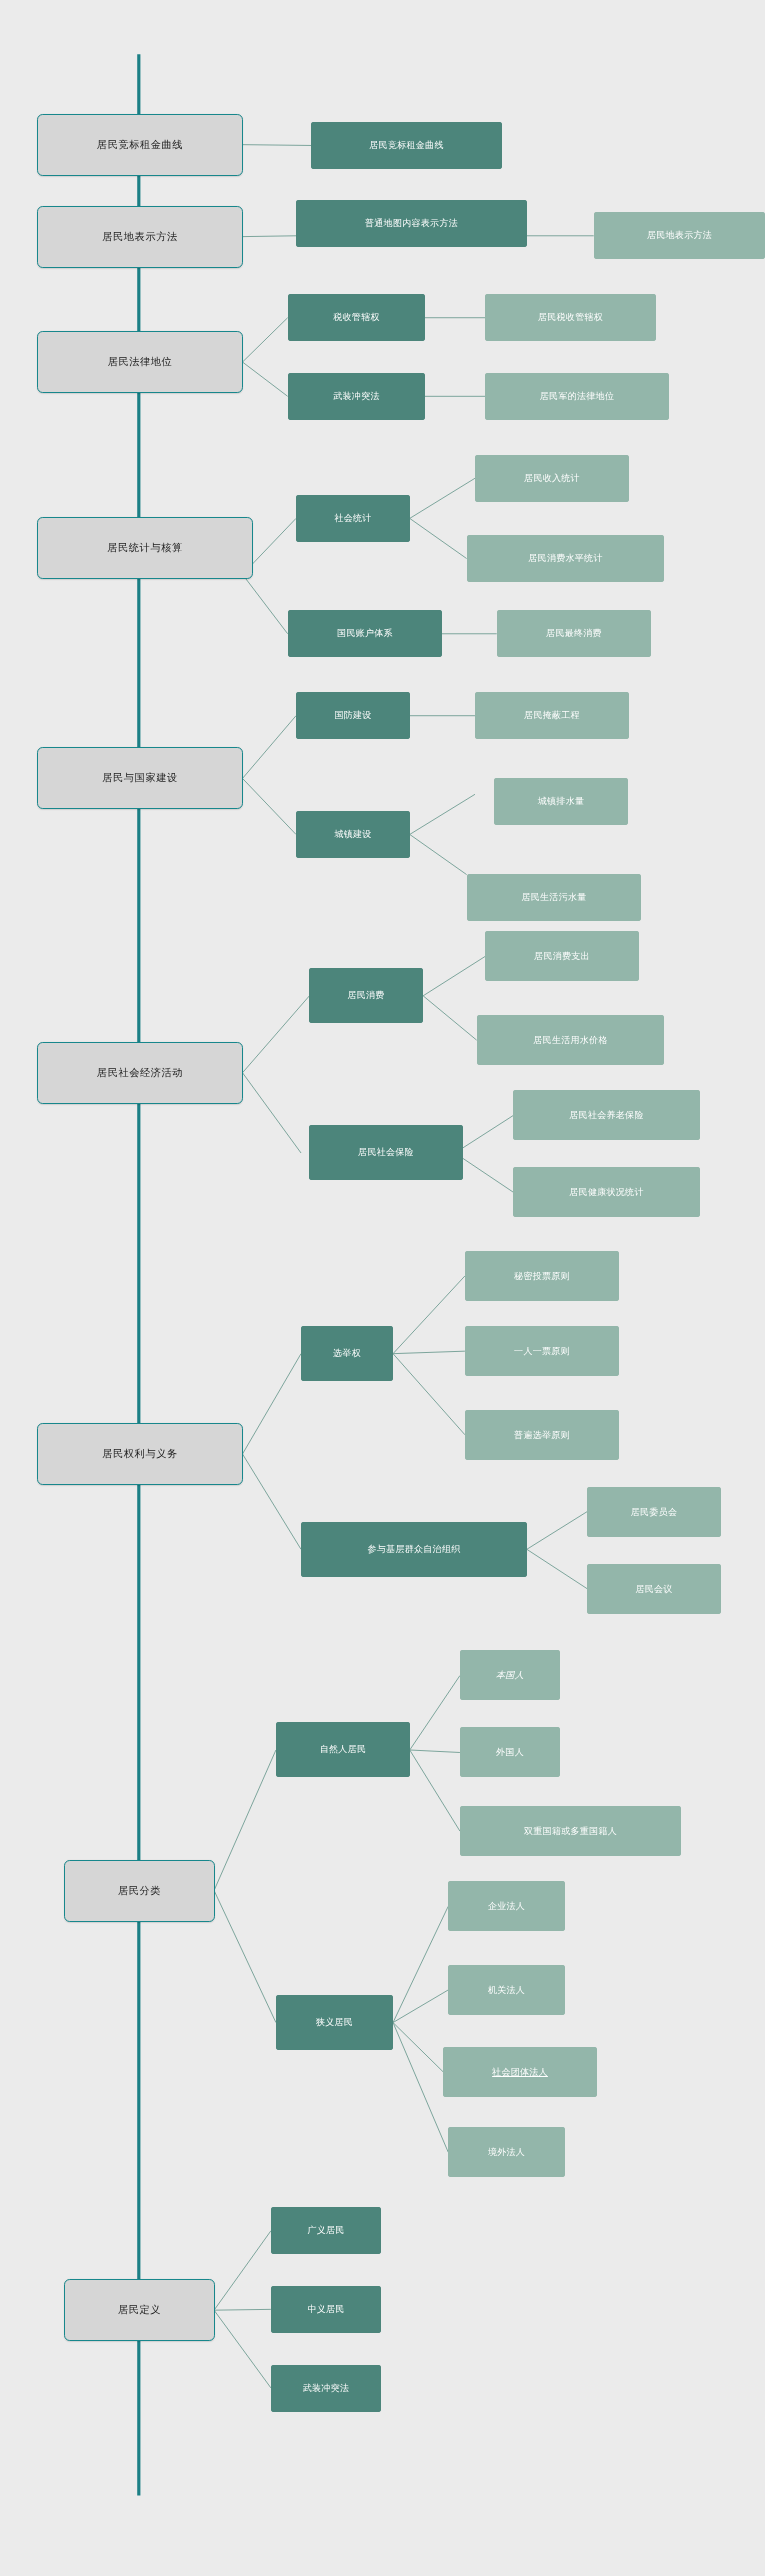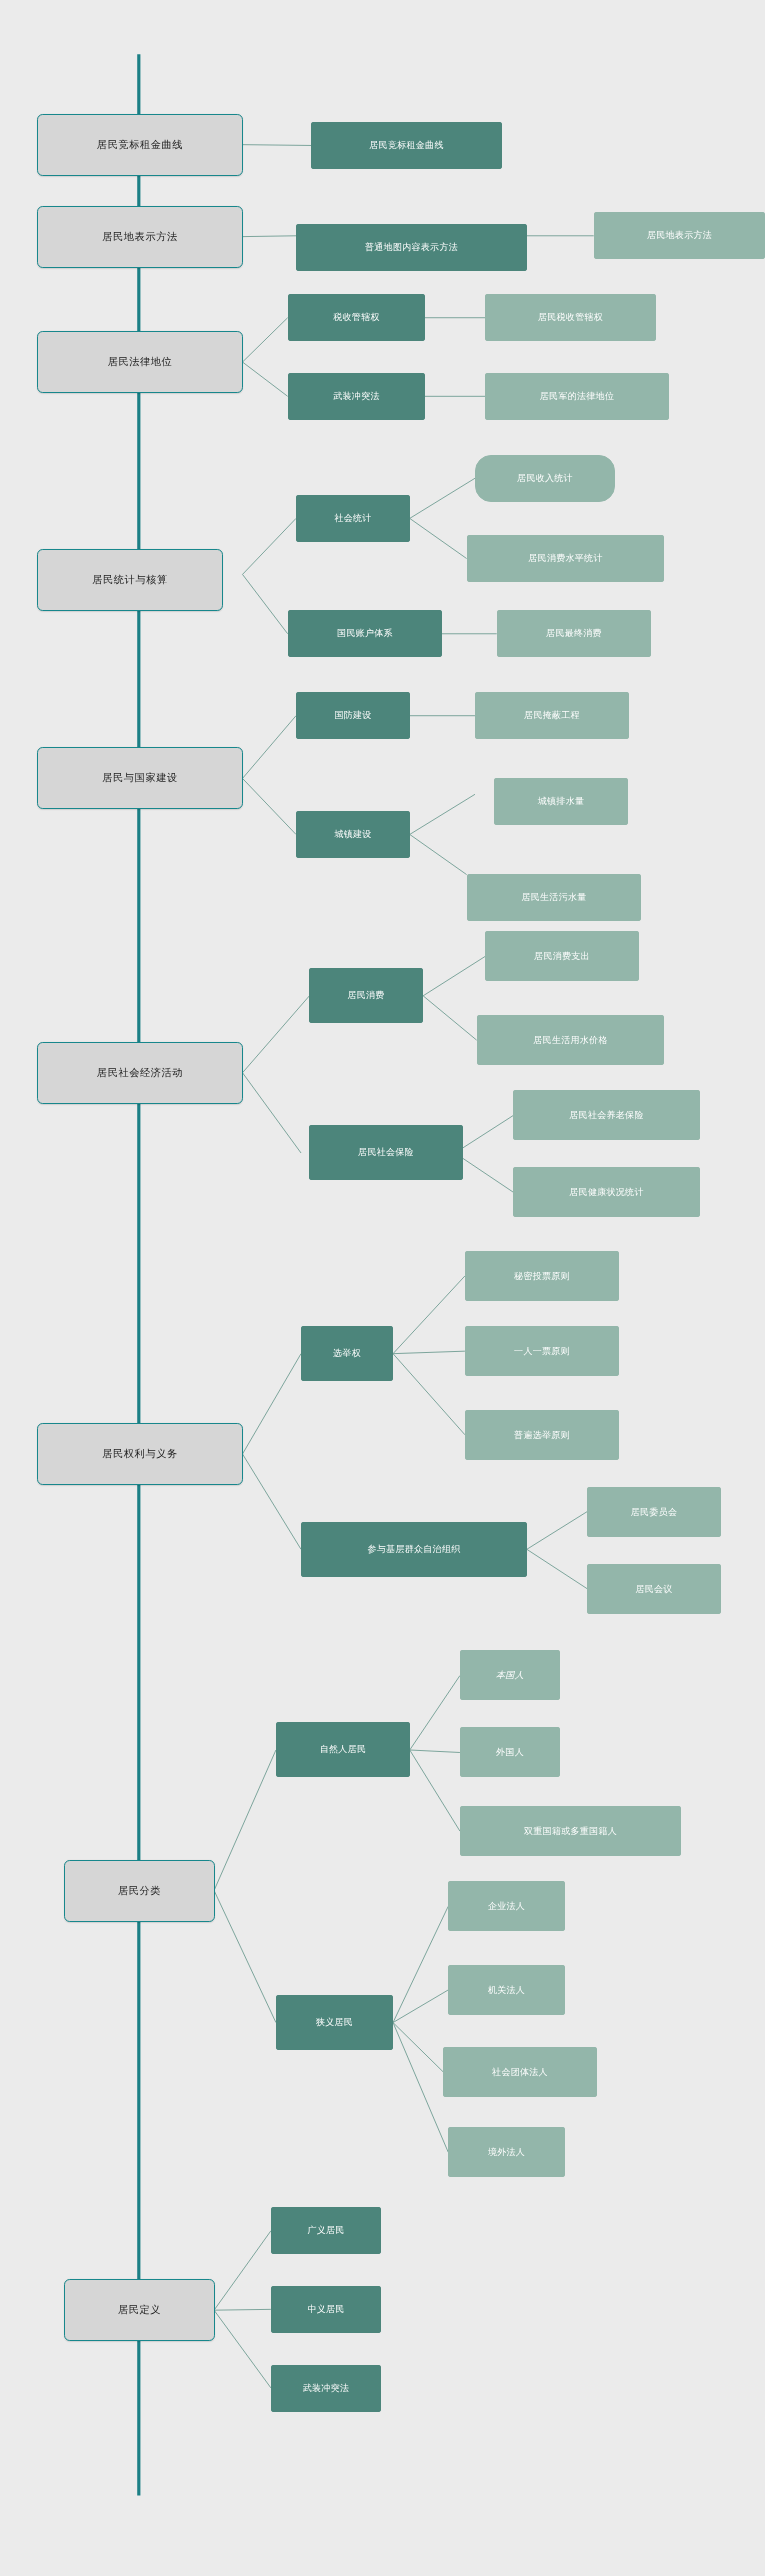--- a/index.html
+++ b/index.html
@@ -117,48 +117,48 @@
   <div id="nodes">
       <div class="node lvl-1" style="left: 37px; top: 114px; width: 206px; height: 62px;">
         <span class="node-label">居民竞标租金曲线</span>
       </div>
       <div class="node lvl-2" style="left: 311px; top: 122px; width: 191px; height: 47px;">
         <span class="node-label">居民竞标租金曲线</span>
       </div>
       <div class="node lvl-1" style="left: 37px; top: 206px; width: 206px; height: 62px;">
         <span class="node-label">居民地表示方法</span>
       </div>
-      <div class="node lvl-2" style="left: 296px; top: 224px; width: 231px; height: 47px;">
+      <div class="node lvl-2" style="left: 296px; top: 200px; width: 231px; height: 47px;">
         <span class="node-label">普通地图内容表示方法</span>
       </div>
       <div class="node lvl-3" style="left: 594px; top: 212px; width: 171px; height: 47px;">
         <span class="node-label">居民地表示方法</span>
       </div>
       <div class="node lvl-1" style="left: 37px; top: 331px; width: 206px; height: 62px;">
         <span class="node-label">居民法律地位</span>
       </div>
       <div class="node lvl-2" style="left: 288px; top: 294px; width: 137px; height: 47px;">
         <span class="node-label">税收管辖权</span>
       </div>
       <div class="node lvl-3" style="left: 485px; top: 294px; width: 171px; height: 47px;">
         <span class="node-label">居民税收管辖权</span>
       </div>
       <div class="node lvl-2" style="left: 288px; top: 373px; width: 137px; height: 47px;">
         <span class="node-label">武装冲突法</span>
       </div>
       <div class="node lvl-3" style="left: 485px; top: 373px; width: 184px; height: 47px;">
         <span class="node-label">居民军的法律地位</span>
       </div>
-      <div class="node lvl-1" style="left: 37px; top: 549px; width: 186px; height: 62px;">
+      <div class="node lvl-1" style="left: 37px; top: 517px; width: 216px; height: 62px;">
         <span class="node-label">居民统计与核算</span>
       </div>
       <div class="node lvl-2" style="left: 296px; top: 495px; width: 114px; height: 47px;">
         <span class="node-label">社会统计</span>
       </div>
-      <div class="node lvl-3" style="left: 475px; top: 455px; width: 140px; height: 47px; border-radius: 16px;">
+      <div class="node lvl-3" style="left: 475px; top: 455px; width: 154px; height: 47px;">
         <span class="node-label">居民收入统计</span>
       </div>
       <div class="node lvl-3" style="left: 467px; top: 535px; width: 197px; height: 47px;">
         <span class="node-label">居民消费水平统计</span>
       </div>
       <div class="node lvl-2" style="left: 288px; top: 610px; width: 154px; height: 47px;">
         <span class="node-label">国民账户体系</span>
       </div>
       <div class="node lvl-3" style="left: 497px; top: 610px; width: 154px; height: 47px;">
         <span class="node-label">居民最终消费</span>
@@ -243,21 +243,21 @@
       </div>
       <div class="node lvl-2" style="left: 276px; top: 1995px; width: 117px; height: 55px;">
         <span class="node-label">狭义居民</span>
       </div>
       <div class="node lvl-3" style="left: 448px; top: 1881px; width: 117px; height: 50px;">
         <span class="node-label">企业法人</span>
       </div>
       <div class="node lvl-3" style="left: 448px; top: 1965px; width: 117px; height: 50px;">
         <span class="node-label">机关法人</span>
       </div>
-      <div class="node lvl-3" style="left: 443px; top: 2047px; width: 154px; height: 50px;">
+      <div class="node lvl-3" style="left: 443px; top: 2047px; width: 154px; height: 50px; text-decoration: underline;">
         <span class="node-label">社会团体法人</span>
       </div>
       <div class="node lvl-3" style="left: 448px; top: 2127px; width: 117px; height: 50px;">
         <span class="node-label">境外法人</span>
       </div>
       <div class="node lvl-1" style="left: 64px; top: 2279px; width: 151px; height: 62px;">
         <span class="node-label">居民定义</span>
       </div>
       <div class="node lvl-2" style="left: 271px; top: 2207px; width: 110px; height: 47px;">
         <span class="node-label">广义居民</span>

